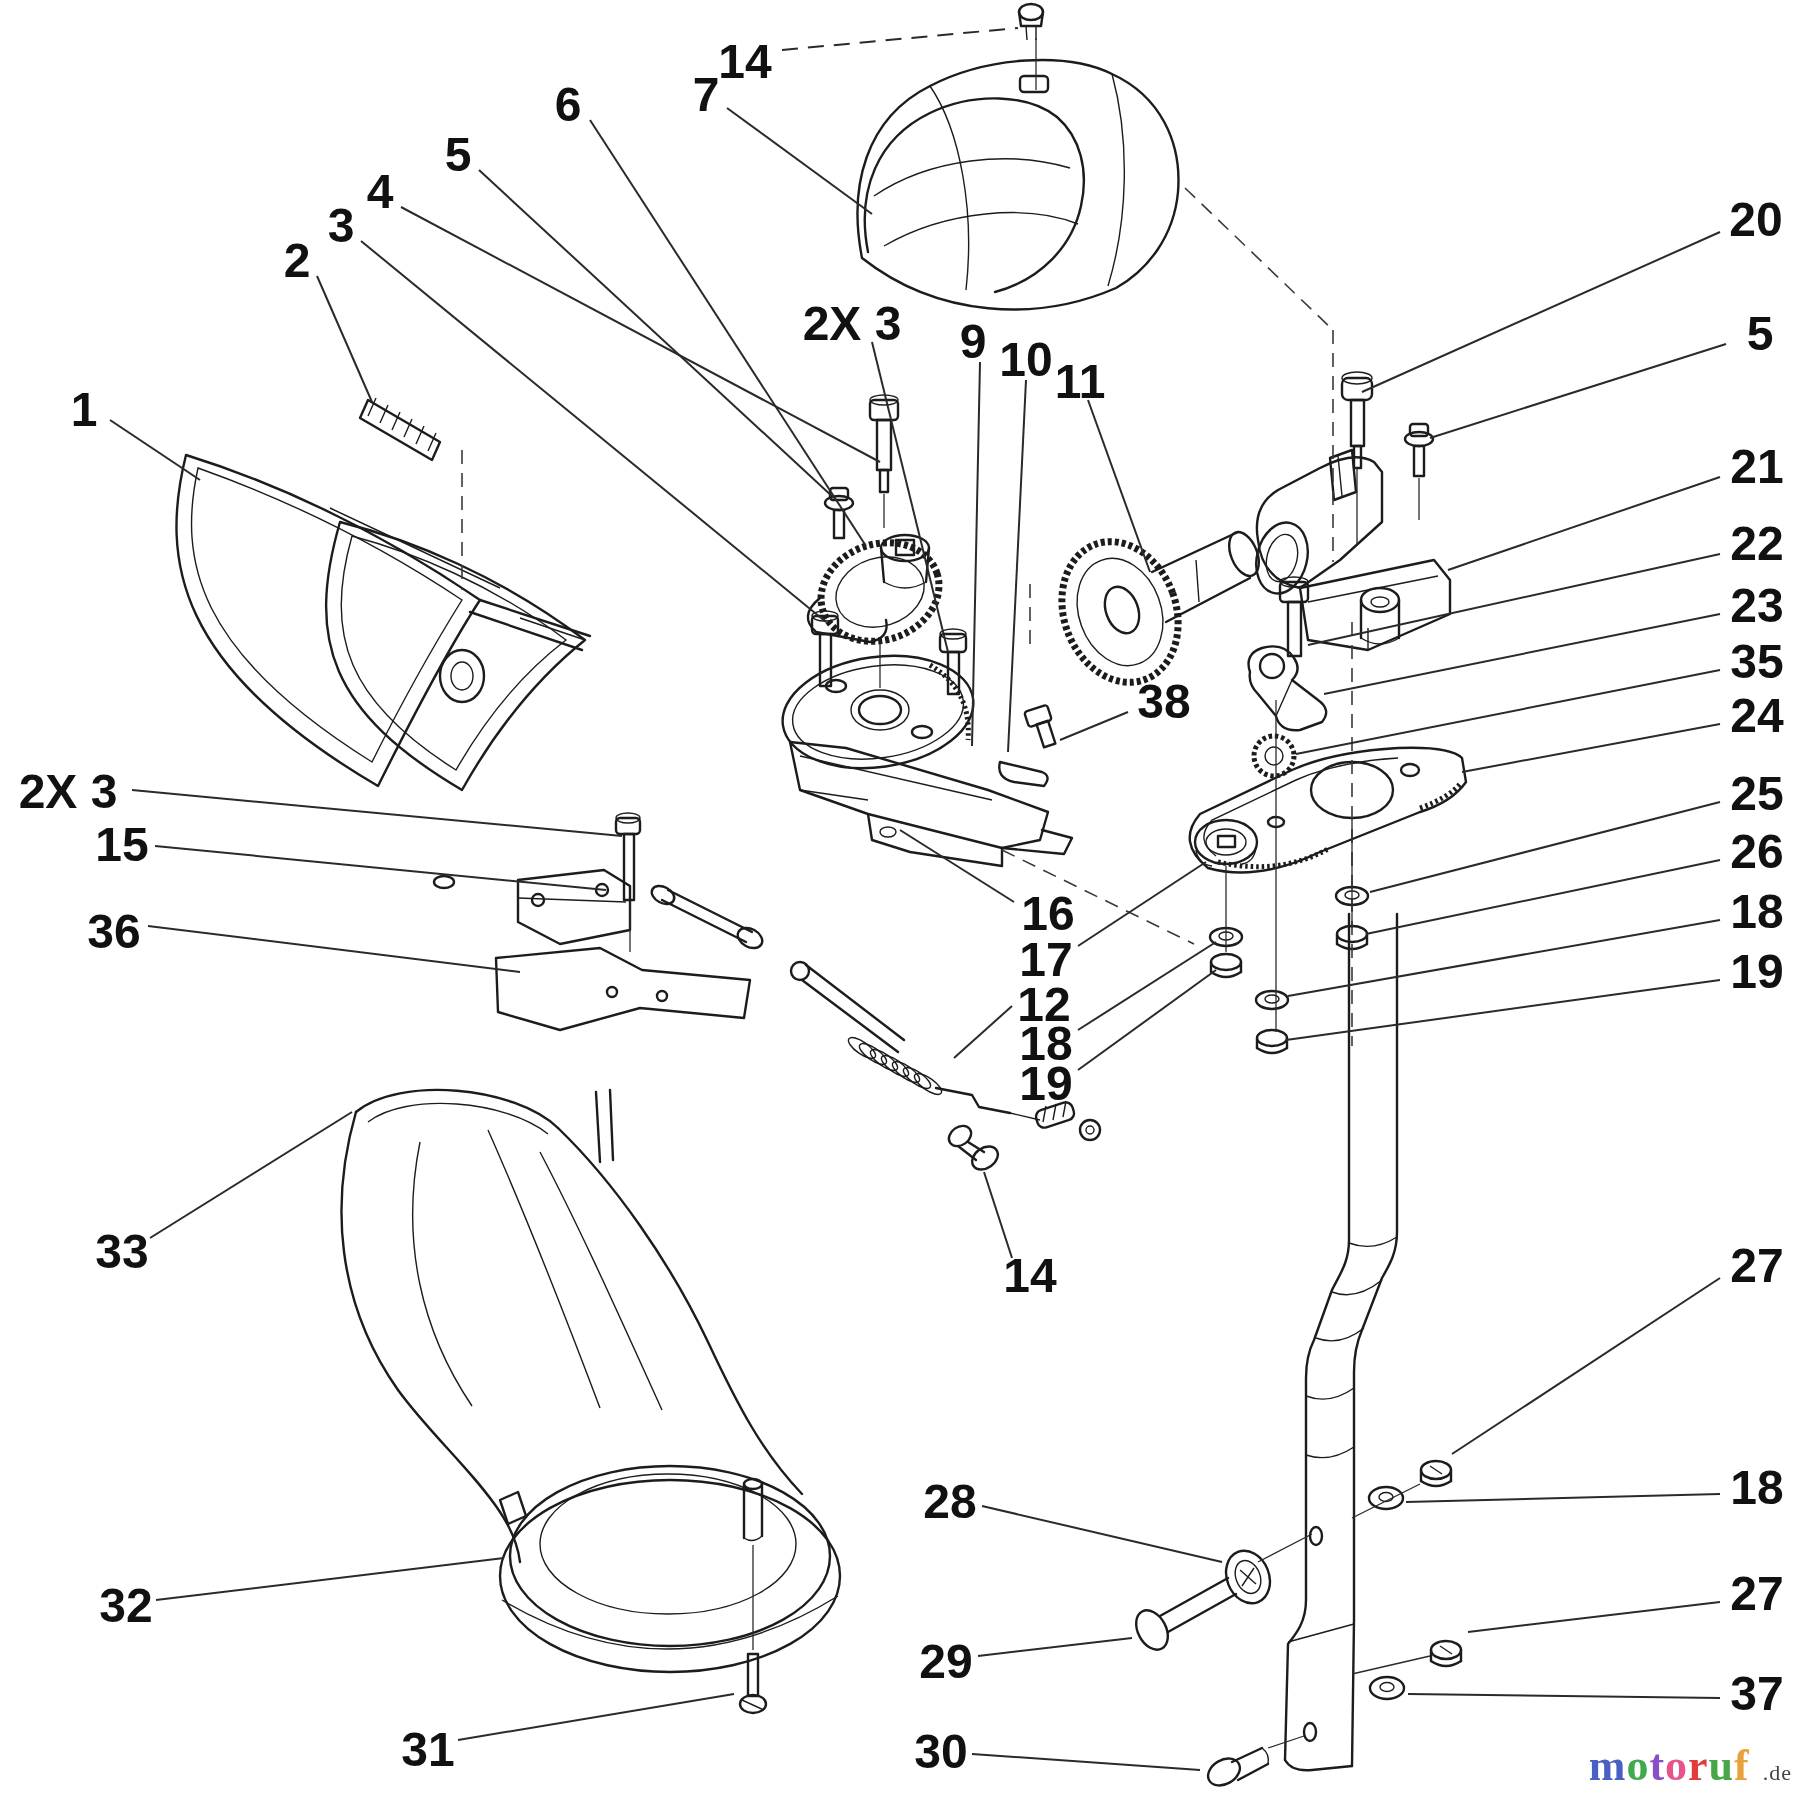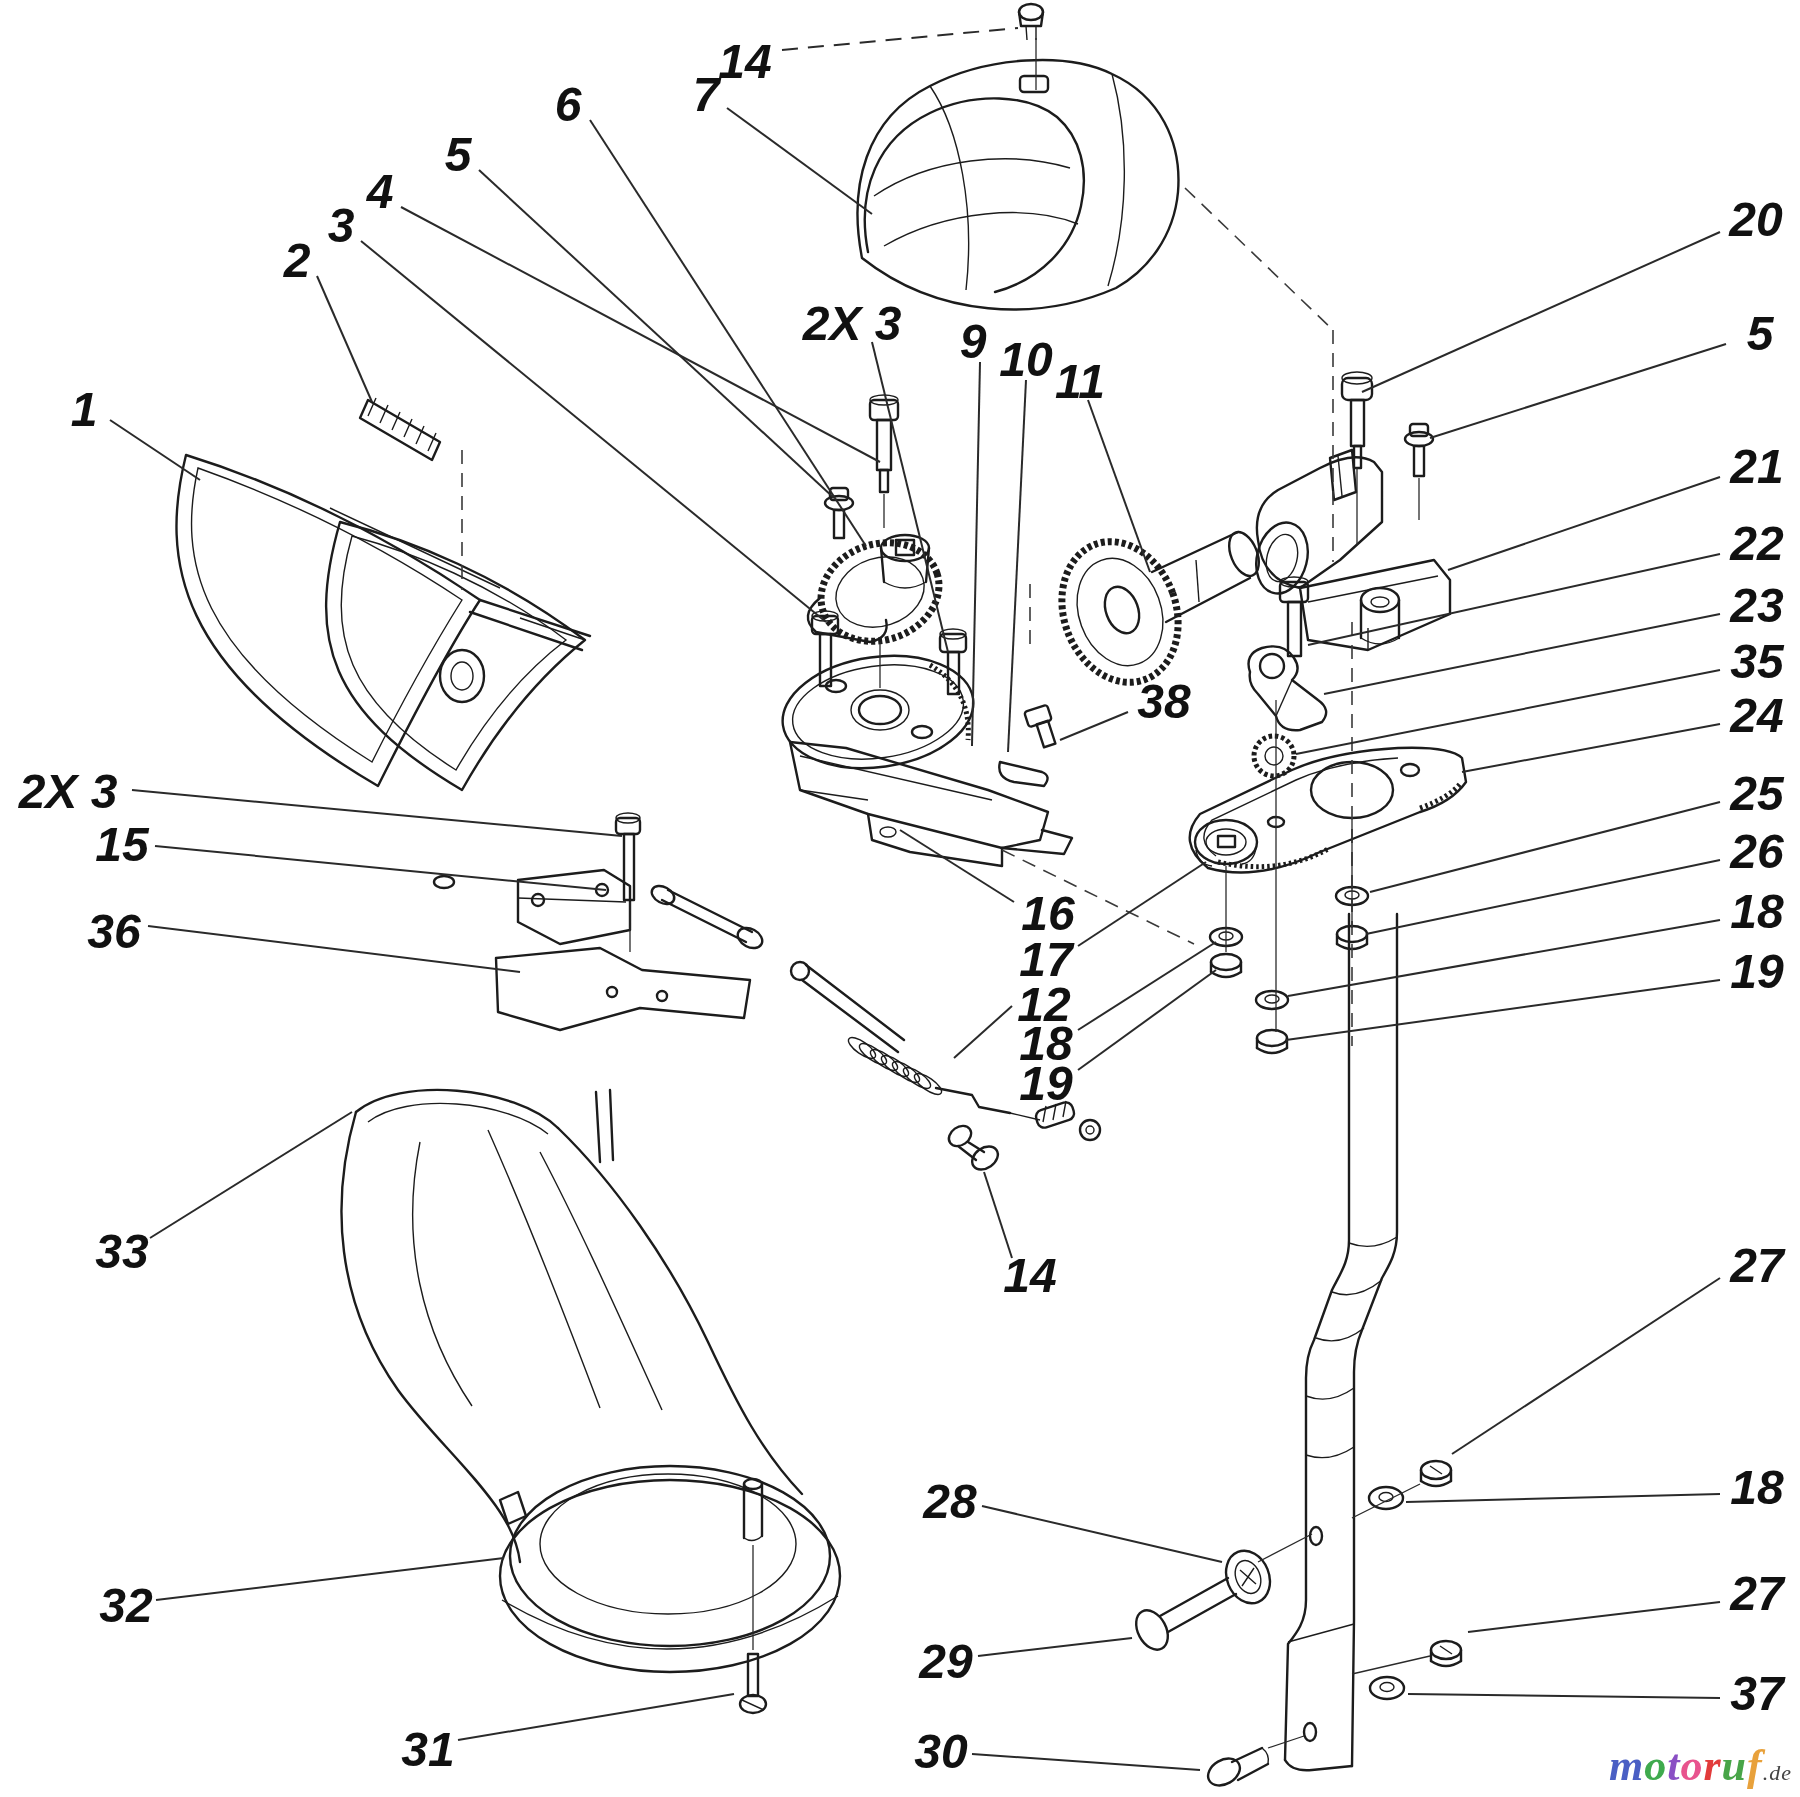--- a/index.html
+++ b/index.html
@@ -1,32 +1,32 @@
 <!DOCTYPE html>
 <html><head>
 <meta charset="utf-8">
 <style>
   html,body{margin:0;padding:0;background:#fff;}
   .stage{position:relative;width:1800px;height:1797px;background:#fff;overflow:hidden;
-         font-family:"Liberation Sans",sans-serif;font-style:italic;}
+         font-family:"Liberation Sans",sans-serif;}
   svg{position:absolute;left:0;top:0;}
   .part{fill:none;stroke:#1c1c1c;stroke-width:2.4;stroke-linejoin:round;stroke-linecap:round;}
   .thin{fill:none;stroke:#1c1c1c;stroke-width:1.4;}
   .teeth{fill:none;stroke:#1c1c1c;stroke-width:7;stroke-dasharray:4 3;}
   .teeth2{fill:none;stroke:#1c1c1c;stroke-width:5;stroke-dasharray:3.5 2.8;}
   .hatch{fill:none;stroke:#1c1c1c;stroke-width:5;stroke-dasharray:2.5 3;}
   .leader{fill:none;stroke:#2a2a2a;stroke-width:2;}
   .leader.dashed{stroke-dasharray:16 10;}
   .construct{fill:none;stroke:#3a3a3a;stroke-width:1.6;stroke-dasharray:14 9;}
   .proj{fill:none;stroke:#2a2a2a;stroke-width:1.3;}
   .callout{font-family:"Liberation Sans",sans-serif;font-size:48px;font-weight:700;
            fill:#111;text-anchor:middle;}
   .wm{position:absolute;right:8px;bottom:6px;font-family:"Liberation Serif",serif;
       font-size:44px;font-weight:700;letter-spacing:1px;}
-  .wm .tld{font-size:22px;font-weight:400;}
+  .wm .tld{font-size:22px;font-weight:400;margin-left:13px;}
 </style>
 </head>
 <body>
 
 <div class="stage">
 <svg width="1800" height="1797" viewBox="0 0 1800 1797">
 
   <g>
     <ellipse class="part" cx="1031" cy="12" rx="12" ry="8"></ellipse>
     <path class="part" d="M1019,12 L1021,26 L1041,26 L1043,12"></path>

